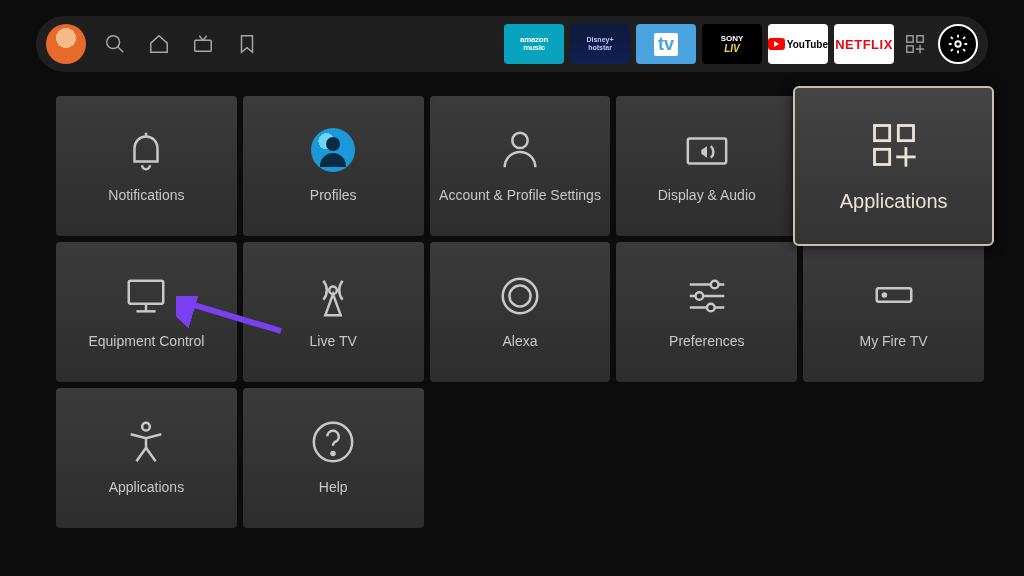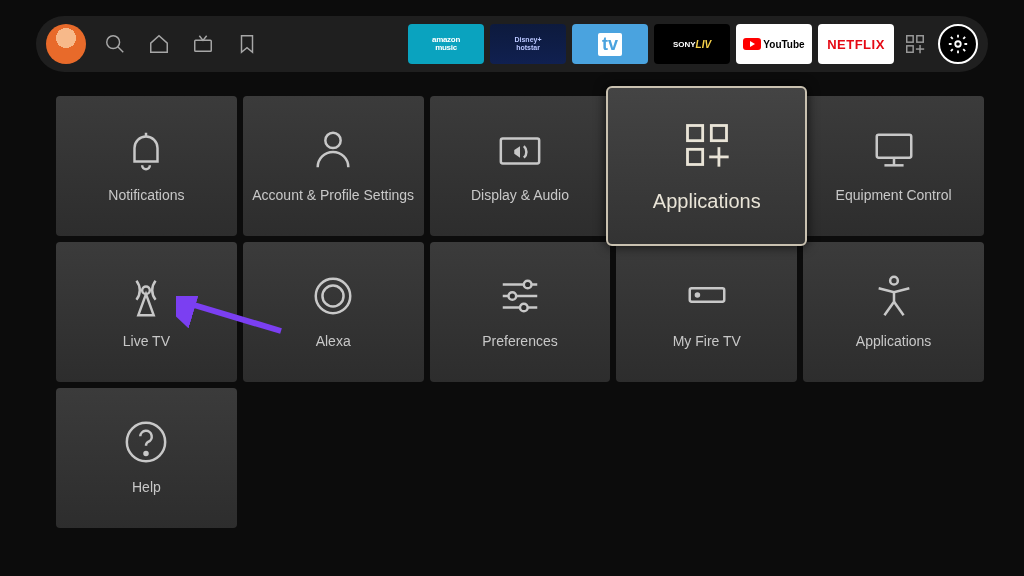--- a/index.html
+++ b/index.html
@@ -43,31 +43,31 @@
   }
   .nav-icon svg { stroke: #a7a7a7; fill: none; stroke-width: 1.6; }
 
   .app-tiles {
     display: flex;
     margin-left: auto;
     gap: 6px;
     align-items: center;
   }
   .app-tile {
-    width: 76px; height: 40px;
+    width: 60px; height: 40px;
     border-radius: 4px;
     display: flex; align-items: center; justify-content: center;
     font-size: 9px; font-weight: bold;
     color: #fff;
     overflow: hidden;
   }
   .amzmusic { background: #0aa3bf; flex-direction: column; line-height: 1; font-size: 8px; }
   .amzmusic .b { font-weight: 900; letter-spacing: -0.3px; }
   .hotstar { background: linear-gradient(180deg,#0d1a3d,#102050); color:#b9c6ff; font-size:7px; flex-direction:column; line-height:1.1;}
-  .sonyliv { background:#000; color:#fff; font-size:7px; flex-direction:row;}
+  .sonyliv { background:#000; color:#fff; font-size:7px; flex-direction:column;}
   .sonyliv .s { color:#fff; font-size:8px; font-weight:700;}
   .sonyliv .l { color:#f7d24a; font-weight:900; font-size:10px; font-style:italic;}
   .tvtile { background:#4aa3df; color:#fff; font-size:18px; font-weight:900;}
   .tvtile span{background:#fff;color:#4aa3df;padding:1px 4px;border-radius:2px;}
   .youtube { background:#fff; color:#000; font-size:10px;}
   .youtube .play{width:18px;height:12px;background:#f00;border-radius:3px;display:inline-flex;align-items:center;justify-content:center;margin-right:2px;}
   .youtube .play::before{content:"";border-left:5px solid #fff;border-top:3px solid transparent;border-bottom:3px solid transparent;}
   .netflix { background:#fff; color:#e50914; font-weight:900; font-size:13px; letter-spacing:0.5px;}
 
   .right-icons {
@@ -228,20 +228,26 @@
     <div class="tile-icon">
       <svg viewBox="0 0 24 24">
           <path d="M6 18 V11 a6 6 0 0 1 12 0 V18 H6 Z"></path>
           <path d="M10 20 a2 2 0 0 0 4 0"></path>
           <line x1="12" y1="3" x2="12" y2="5"></line>
         </svg>
     </div>
     <div class="label">Notifications</div>
   </div>
 
+  <div class="tile">
+    <div class="tile-icon">
+      <div class="profile-icon"></div>
+    </div>
+    <div class="label">Profiles</div>
+  </div>
 
   <div class="tile">
     <div class="tile-icon">
       <svg viewBox="0 0 24 24">
           <circle cx="12" cy="7" r="4"></circle>
           <path d="M4 21 a8 8 0 0 1 16 0"></path>
         </svg>
     </div>
     <div class="label">Account &amp; Profile Settings</div>
   </div>

